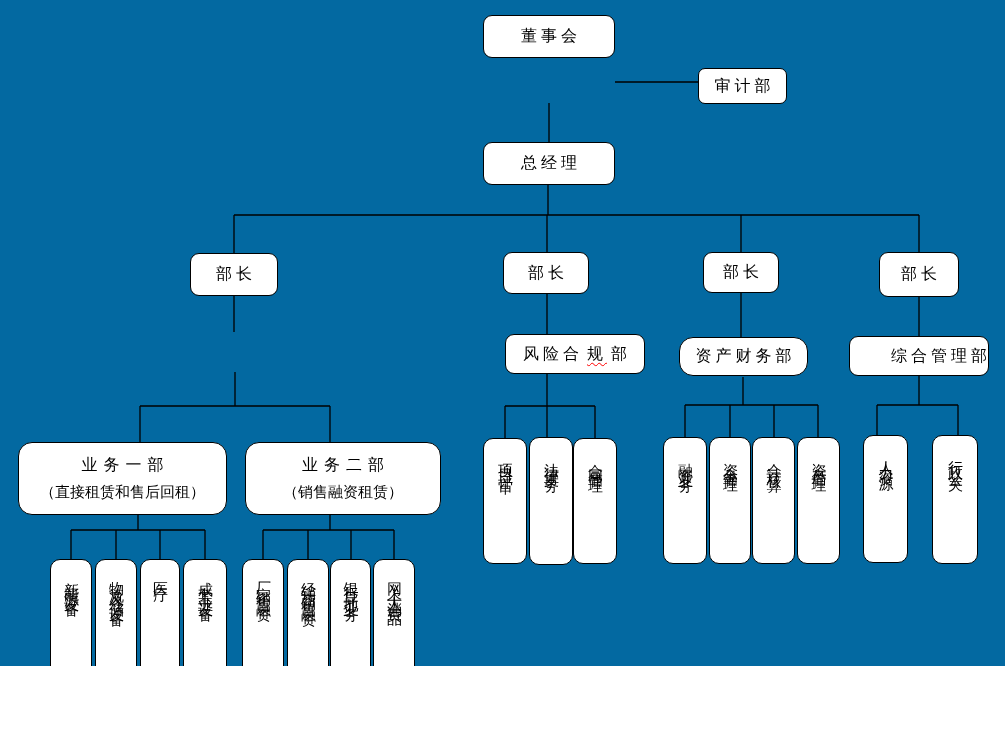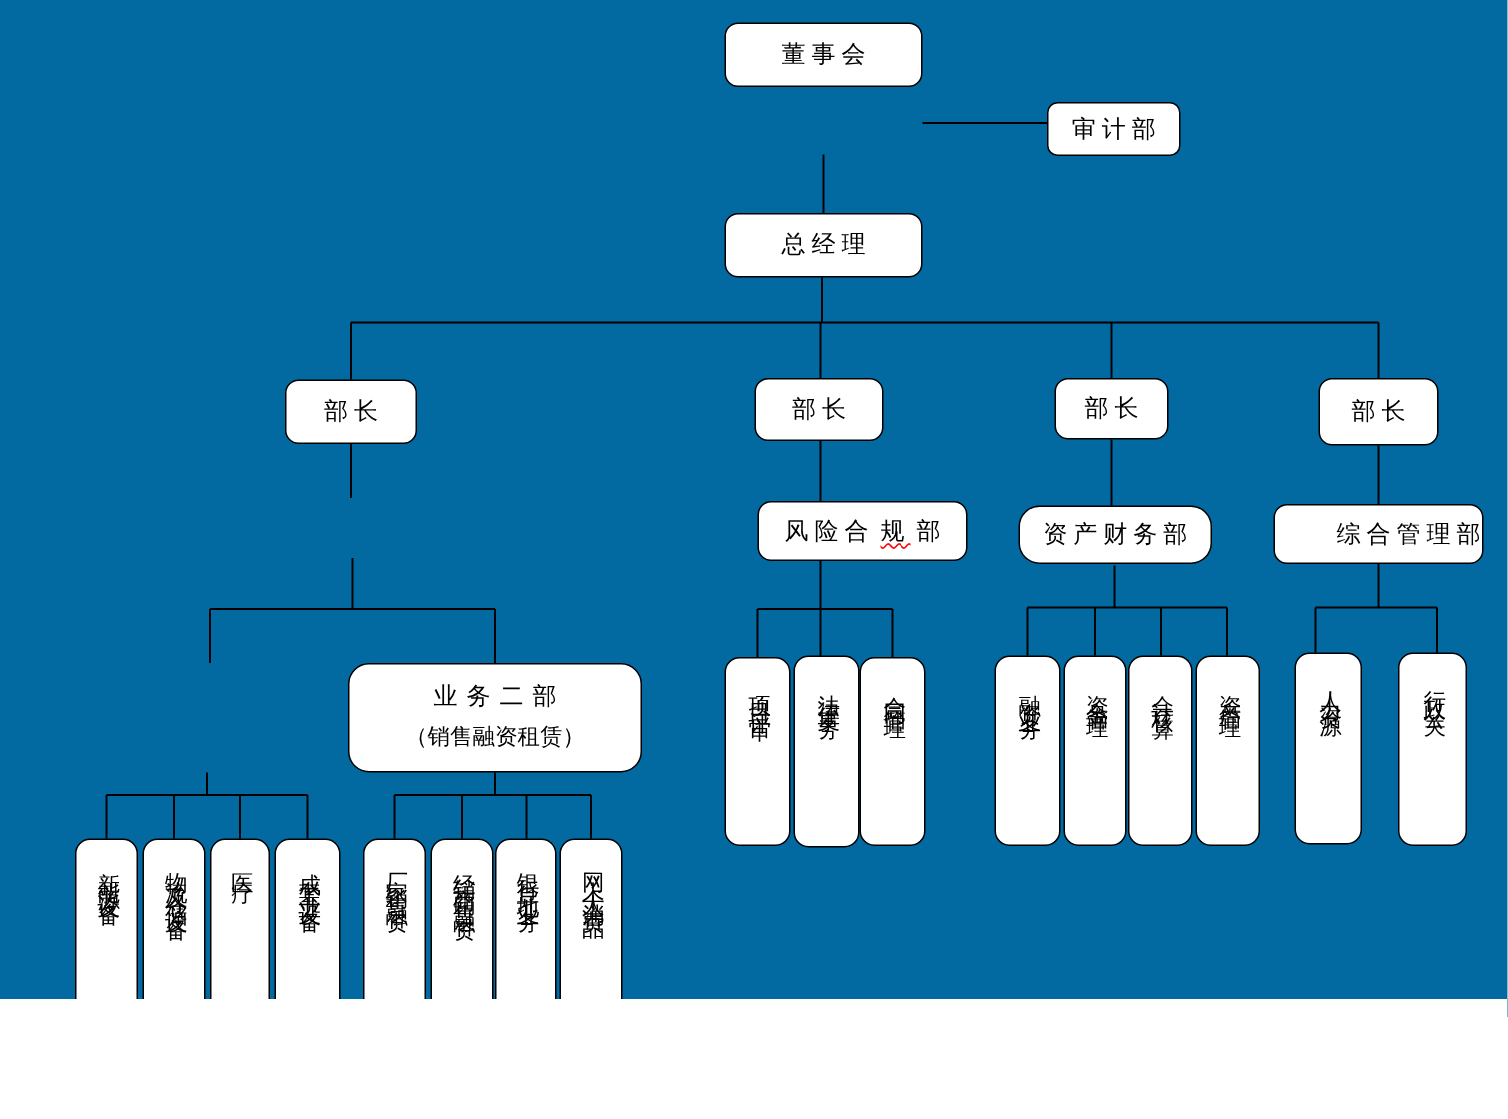--- a/index.html
+++ b/index.html
@@ -64,21 +64,21 @@
   #gm      { left: 483px; top: 142px; width: 132px; height: 43px; }
   #m1 { left: 190px; top: 253px; width: 88px; height: 43px; }
   #m2 { left: 503px; top: 252px; width: 86px; height: 42px; }
   #m3 { left: 703px; top: 252px; width: 76px; height: 41px; }
   #m4 { left: 879px; top: 252px; width: 80px; height: 45px; }
   #dept1 { left: 163px; top: 332px; width: 144px; height: 40px; }
   #dept2 { left: 472px; top: 334px; width: 140px; height: 40px; margin-left: 33px; }
   #dept3 { left: 679px; top: 337px; width: 129px; height: 39px; border-radius: 14px; }
   #dept4 { left: 849px; top: 336px; width: 140px; height: 40px; padding-left: 40px; }
   #biz1 { left: 18px;  top: 442px; width: 209px; height: 73px; }
-  #biz2 { left: 232px; top: 442px; width: 196px; height: 73px; }
+  #biz2 { left: 245px; top: 442px; width: 196px; height: 73px; }
   #u1c1 { left: 50px;  top: 559px; width: 42px; height: 160px; }
   #u1c2 { left: 95px;  top: 559px; width: 42px; height: 160px; }
   #u1c3 { left: 140px; top: 559px; width: 40px; height: 160px; }
   #u1c4 { left: 183px; top: 559px; width: 44px; height: 160px; }
   #u2c1 { left: 242px; top: 559px; width: 42px; height: 160px; }
   #u2c2 { left: 287px; top: 559px; width: 42px; height: 160px; }
   #u2c3 { left: 330px; top: 559px; width: 41px; height: 160px; }
   #u2c4 { left: 373px; top: 559px; width: 42px; height: 160px; }
   #r1 { left: 483px; top: 438px; width: 44px; height: 126px; padding-top: 13px; }
   #r2 { left: 529px; top: 437px; width: 44px; height: 128px; padding-top: 13px; }
@@ -113,20 +113,24 @@
   <div class="node" id="m4">部长</div>
 
   <div class="node" id="dept2">
     <span>风险合</span>
       <span class="wavy">规</span>
       <span>部</span>
   </div>
   <div class="node" id="dept3">资产财务部</div>
   <div class="node" id="dept4">综合管理部</div>
 
+  <div class="node two-line" id="biz1">
+    <span class="title">业务一部</span>
+    <span class="subtitle">（直接租赁和售后回租）</span>
+  </div>
   <div class="node two-line" id="biz2">
     <span class="title">业务二部</span>
     <span class="subtitle">（销售融资租赁）</span>
   </div>
 
   <div class="node v" id="u1c1">新能源设备</div>
   <div class="node v" id="u1c2">物流及仓储设备</div>
   <div class="node v" id="u1c3">医疗</div>
   <div class="node v" id="u1c4">成套工业设备</div>
 

